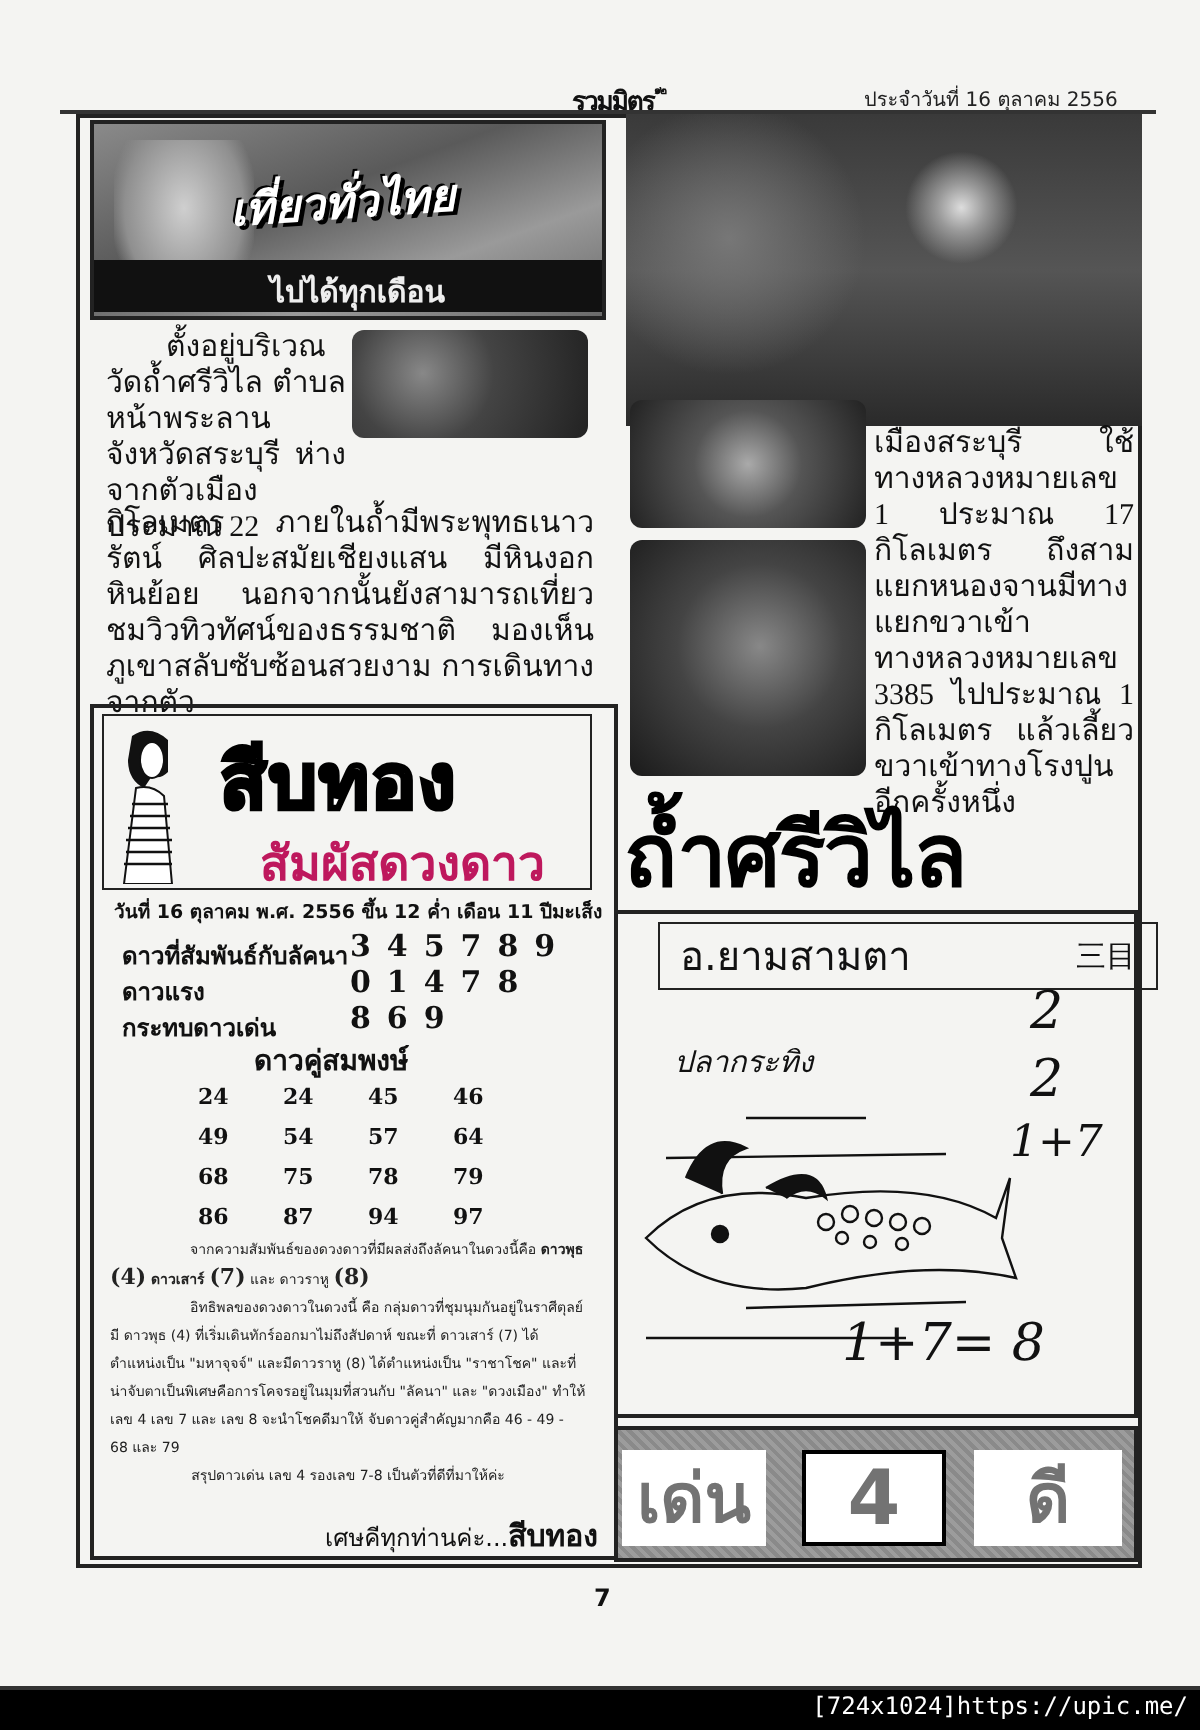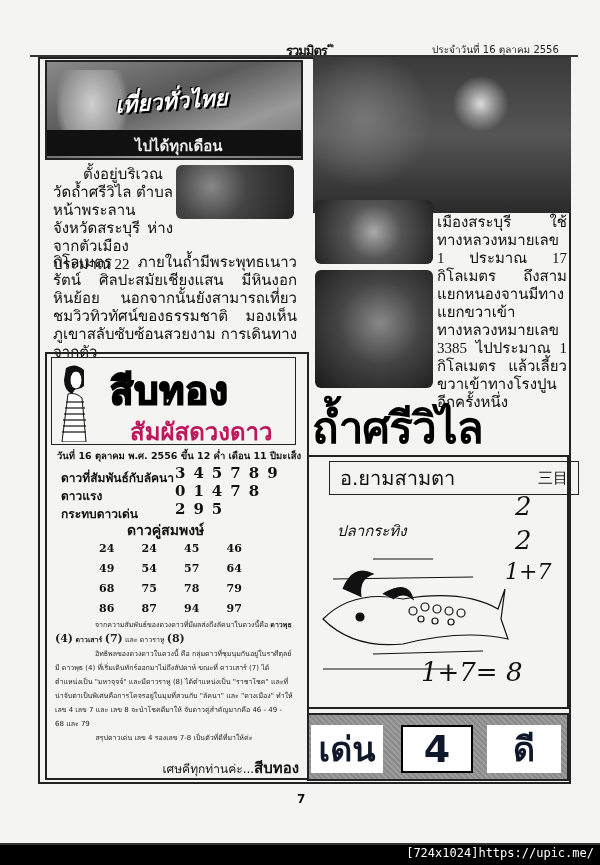--- a/index.html
+++ b/index.html
@@ -149,21 +149,21 @@
 
   
   .play {
     position: absolute; left: 307px; top: 713px; width: 262px; height: 68px;
     border: 2px solid #222;
     background: repeating-linear-gradient(45deg,#8a8a8a 0 2px,#9c9c9c 2px 4px);
   }
   .play .cell {
     position: absolute; top: 10px; height: 48px; background: #fff;
     display: flex; align-items: center; justify-content: center;
-    font-size: 34px; font-weight: bold; color: #0f172a;
+    font-size: 34px; font-weight: bold; color: #737373;
   }
   .play .c1 { left: 2px; width: 72px; }
   .play .c2 { left: 92px; width: 72px; border: 2px solid #000; font-size: 38px; }
   .play .c3 { left: 178px; width: 74px; }
 
   .page-num { position: absolute; left: 297px; top: 792px; font-size: 12px; font-weight: bold; }
 
   .watermark {
     position: absolute; right: 6px; top: 846px; color: #fff; font-size: 12px;
     font-family: "DejaVu Sans Mono", monospace;
@@ -218,21 +218,21 @@
       <div class="horo-name">สีบทอง</div>
       <div class="horo-sub">สัมผัสดวงดาว</div>
     </div>
     <div class="horo-date">วันที่ 16 ตุลาคม พ.ศ. 2556 ขึ้น 12 ค่ำ เดือน 11 ปีมะเส็ง</div>
 
     <div class="horo-row" style="top:114px">ดาวที่สัมพันธ์กับลัคนา</div>
     <div class="horo-val" style="top:110px">345789</div>
     <div class="horo-row" style="top:132px">ดาวแรง</div>
     <div class="horo-val" style="top:128px">01478</div>
     <div class="horo-row" style="top:150px">กระทบดาวเด่น</div>
-    <div class="horo-val" style="top:146px">295</div>
+    <div class="horo-val" style="top:146px">869</div>
 
     <div class="pairs-title">ดาวคู่สมพงษ์</div>
     <div class="pairs">
       <span>24</span>
       <span>24</span>
       <span>45</span>
       <span>46</span>
       <span>49</span>
       <span>54</span>
       <span>57</span>

